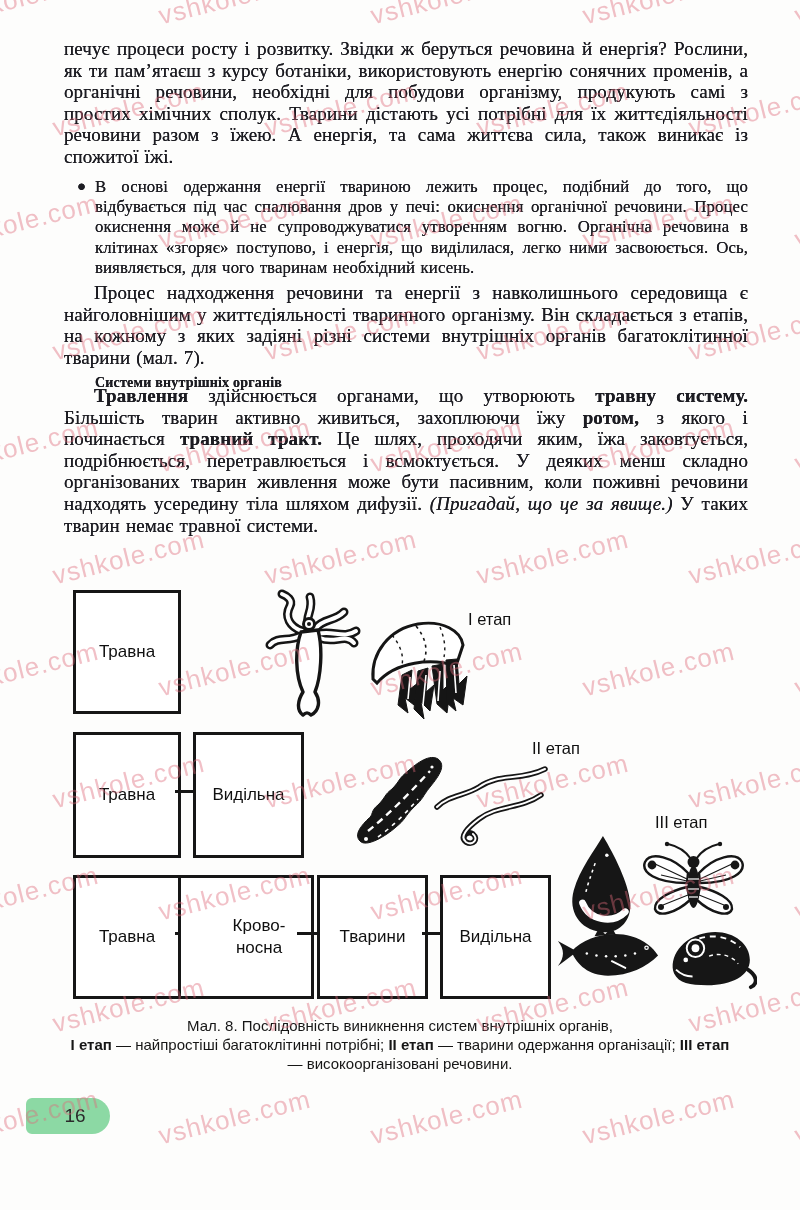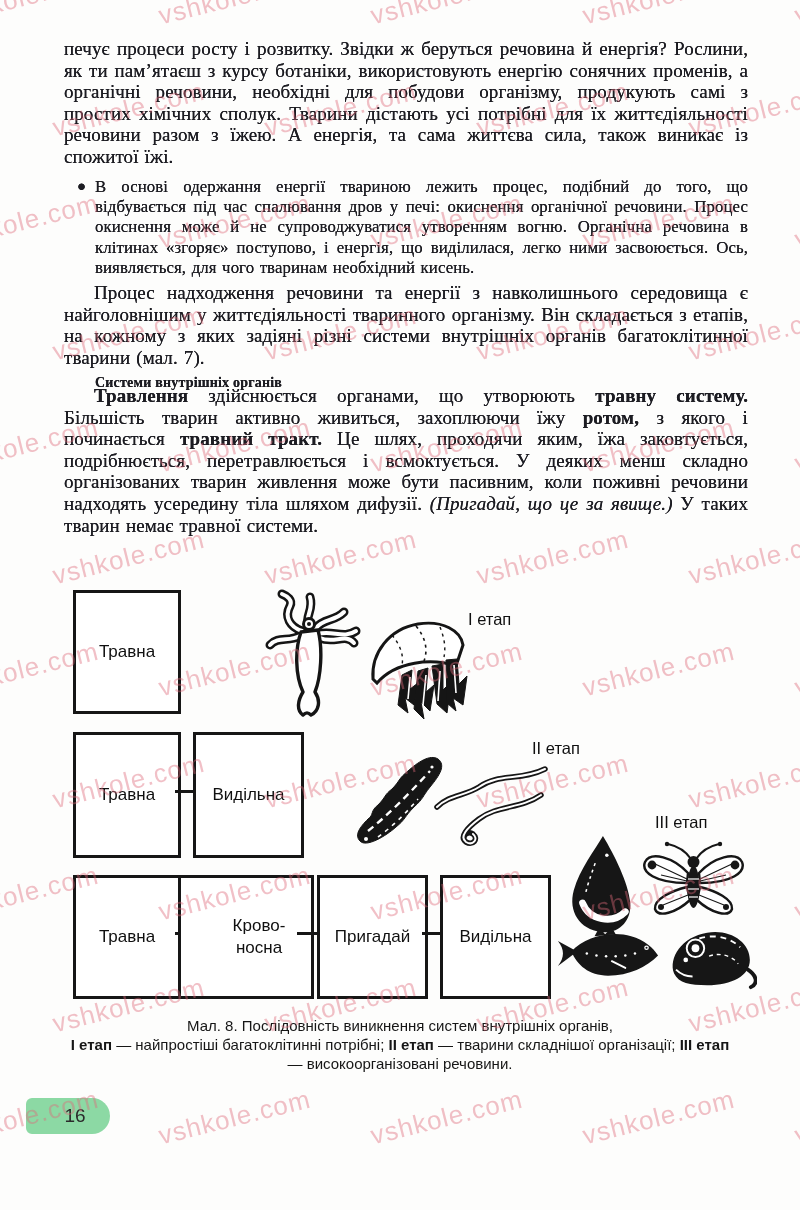--- a/index.html
+++ b/index.html
@@ -160,21 +160,21 @@
 
     <div class="box" style="left:73px;top:290px;width:102px;height:118px;">
         <span>Травна</span>
       </div>
     <div class="connector" style="left:175px;top:347px;width:18px;"></div>
     <div class="box" style="left:178px;top:290px;width:104px;height:118px;padding-left:26px;">
         <span style="width:70px;">Крово-носна</span>
       </div>
     <div class="connector" style="left:297px;top:347px;width:20px;"></div>
     <div class="box" style="left:317px;top:290px;width:105px;height:118px;">
-        <span>Пригадай</span>
+        <span>Тварини</span>
       </div>
     <div class="connector" style="left:422px;top:347px;width:18px;"></div>
     <div class="box" style="left:440px;top:290px;width:105px;height:118px;">
         <span>Видільна</span>
       </div>
 
     <div class="stage-label" style="left:655px;top:228px;">ІІІ етап</div>
 
     <svg class="fig-abs" style="left:566px;top:248px;" width="70" height="104" viewBox="0 0 72 105">
       <path d="M38,2 C30,16 14,36 8,58 C2,80 14,98 36,101 C54,103 68,90 66,70 C64,50 50,22 38,2 Z" fill="#161616"></path>
@@ -239,21 +239,21 @@
       <circle cx="30" cy="26" r="4" fill="#fff"></circle>
       <circle cx="20" cy="38" r="2.4" fill="#fff"></circle>
       <path d="M10,48 C15,53 21,55 27,55" stroke="#fff" stroke-width="2" fill="none"></path>
       <path d="M34,16 C50,11 66,15 76,25" stroke="#fff" stroke-width="2" fill="none" stroke-dasharray="6,5"></path>
       <path d="M44,34 C56,30 68,34 74,42" stroke="#fff" stroke-width="1.4" fill="none" stroke-dasharray="4,4"></path>
     </svg>
   </div>
 
   <div class="caption">
     <div>Мал. 8. Послідовність виникнення систем внутрішніх органів,</div>
-    <div><span class="seg-bold">І етап</span><span> — найпростіші багатоклітинні потрібні; </span><span class="seg-bold">ІІ етап</span><span> — тварини складнішої організації; </span><span class="seg-bold">ІІІ етап</span><span> — високоорганізовані речовини.</span></div>
+    <div><span class="seg-bold">І етап</span><span> — найпростіші багатоклітинні потрібні; </span><span class="seg-bold">ІІ етап</span><span> — тварини одержання організації; </span><span class="seg-bold">ІІІ етап</span><span> — високоорганізовані речовини.</span></div>
   </div>
 
   <div class="page-tab">
     <span style="padding-left:14px;">16</span>
   </div>
 
   <div class="watermark-layer">
       <span class="wm" style="color: rgba(222, 105, 122, 0.42); left: -55px; top: -18px;">vshkole.com</span>
       <span class="wm" style="color: rgba(222, 105, 122, 0.42); left: 157px; top: -18px;">vshkole.com</span>
       <span class="wm" style="color: rgba(222, 105, 122, 0.42); left: 369px; top: -18px;">vshkole.com</span>

